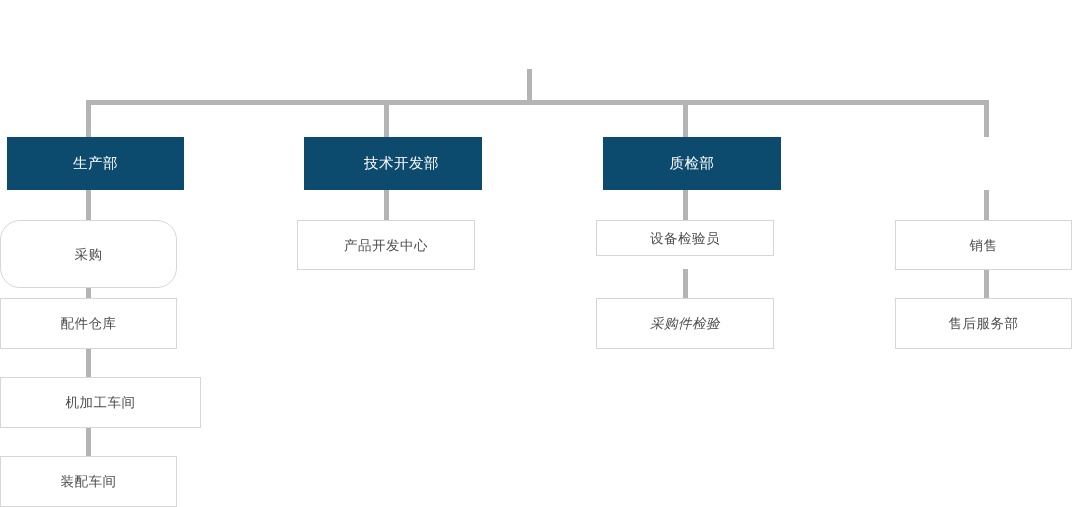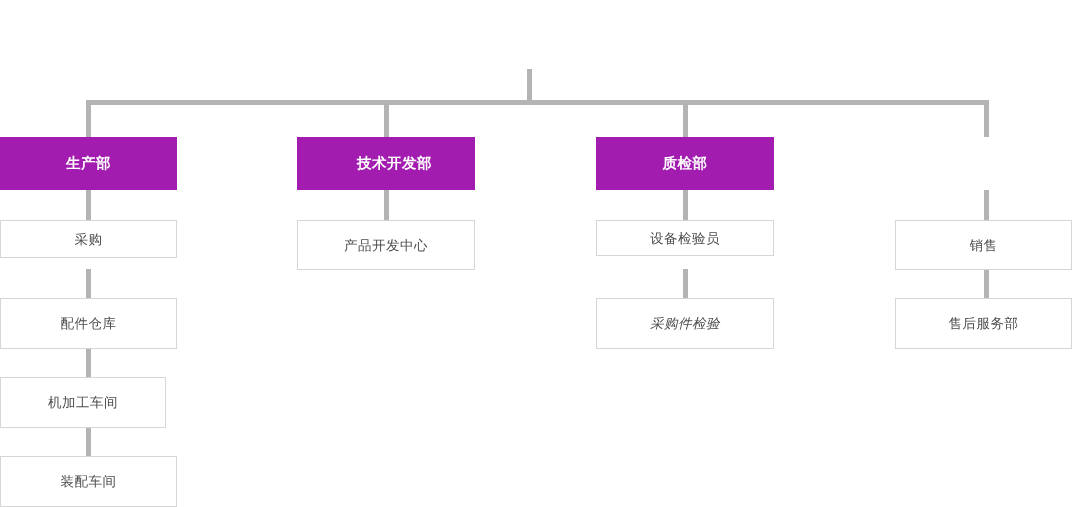--- a/index.html
+++ b/index.html
@@ -45,25 +45,26 @@
 
   .node-root {
     background: #e2700a;
     color: #ffffff;
     font-size: 18px;
     font-weight: bold;
     letter-spacing: 1px;
   }
 
   .node-dept {
-    background: #a21caf;
+    background: #0c4a6e;
     color: #ffffff;
     font-size: 14.5px;
-    font-weight: bold;
+    font-weight: normal;
     letter-spacing: 0.5px;
+    margin-left: 7px;
   }
 
   .node-unit {
     background: #ffffff;
     color: #4d4d4d;
     border: 1px solid #d6d6d6;
     font-size: 13.5px;
     font-weight: normal;
     letter-spacing: 0.5px;
   }
@@ -89,23 +90,23 @@
   <div class="line line-v" id="c-link-5" style="left: 683px; top: 190px; width: 5px; height: 31px;"></div>
   <div class="line line-v" id="c-link-6" style="left: 683px; top: 269px; width: 5px; height: 30px;"></div>
   <div class="line line-v" id="c-link-7" style="left: 984px; top: 190px; width: 5px; height: 31px;"></div>
   <div class="line line-v" id="c-link-8" style="left: 984px; top: 269px; width: 5px; height: 30px;"></div>
 
 
   <div class="node node-dept" id="n-dept-0" style="left: 0px; top: 137px; width: 177px; height: 53px;">生产部</div>
   <div class="node node-dept" id="n-dept-1" style="left: 297px; top: 137px; width: 178px; height: 53px; padding-left: 17px;">技术开发部</div>
   <div class="node node-dept" id="n-dept-2" style="left: 596px; top: 137px; width: 178px; height: 53px;">质检部</div>
 
-  <div class="node node-unit" id="n-u-0-0" style="left: 0px; top: 220px; width: 177px; height: 38px;">采购</div>
+  <div class="node node-unit" id="n-u-0-0" style="left: 0px; top: 220px; width: 177px; height: 68px; border-radius: 20px;">采购</div>
   <div class="node node-unit" id="n-u-0-1" style="left: 0px; top: 298px; width: 177px; height: 51px;">配件仓库</div>
-  <div class="node node-unit" id="n-u-0-2" style="left: 0px; top: 377px; width: 166px; height: 51px;">机加工车间</div>
+  <div class="node node-unit" id="n-u-0-2" style="left: 0px; top: 377px; width: 201px; height: 51px;">机加工车间</div>
   <div class="node node-unit" id="n-u-0-3" style="left: 0px; top: 456px; width: 177px; height: 51px;">装配车间</div>
 
   <div class="node node-unit" id="n-u-1-0" style="left: 297px; top: 220px; width: 178px; height: 50px;">产品开发中心</div>
 
   <div class="node node-unit" id="n-u-2-0" style="left: 596px; top: 220px; width: 178px; height: 36px;">设备检验员</div>
   <div class="node node-unit" id="n-u-2-1" style="left: 596px; top: 298px; width: 178px; height: 51px; font-style: italic;">采购件检验</div>
 
   <div class="node node-unit" id="n-u-3-0" style="left: 895px; top: 220px; width: 177px; height: 50px;">销售</div>
   <div class="node node-unit" id="n-u-3-1" style="left: 895px; top: 298px; width: 177px; height: 51px;">售后服务部</div>
 

